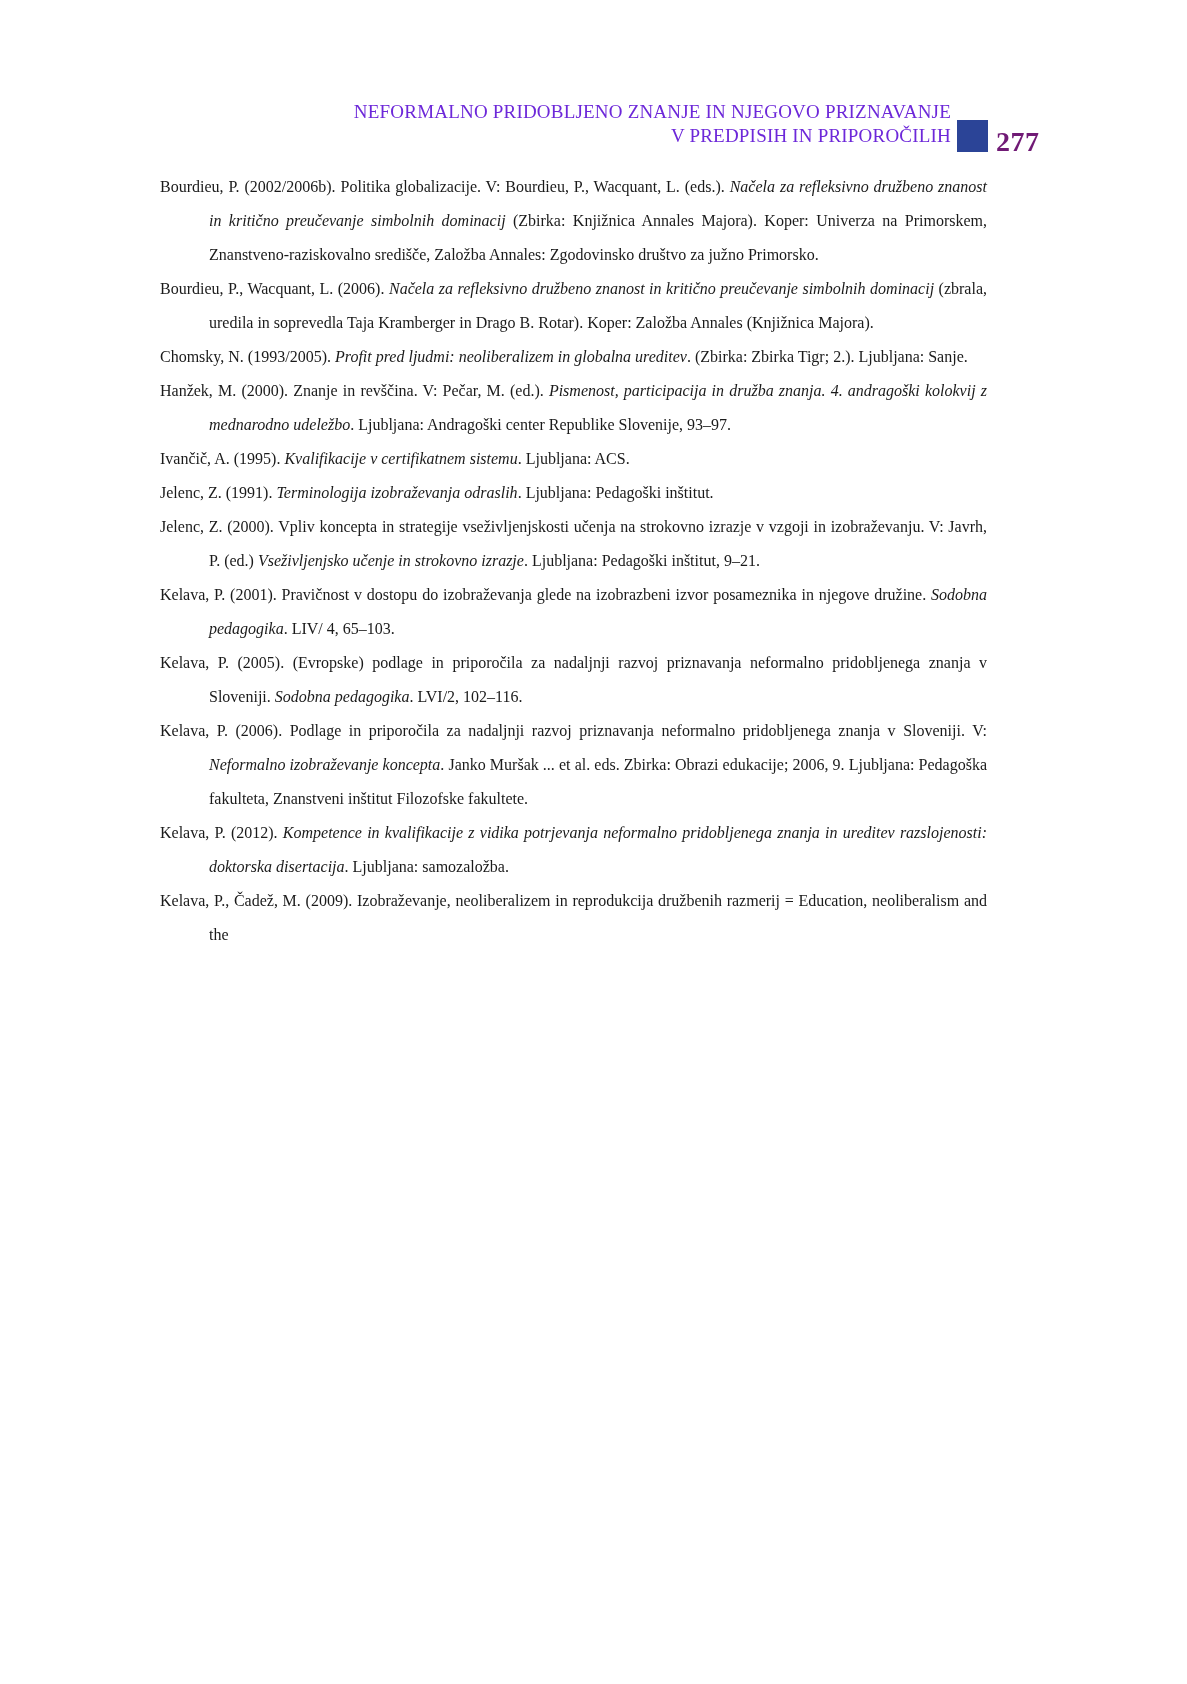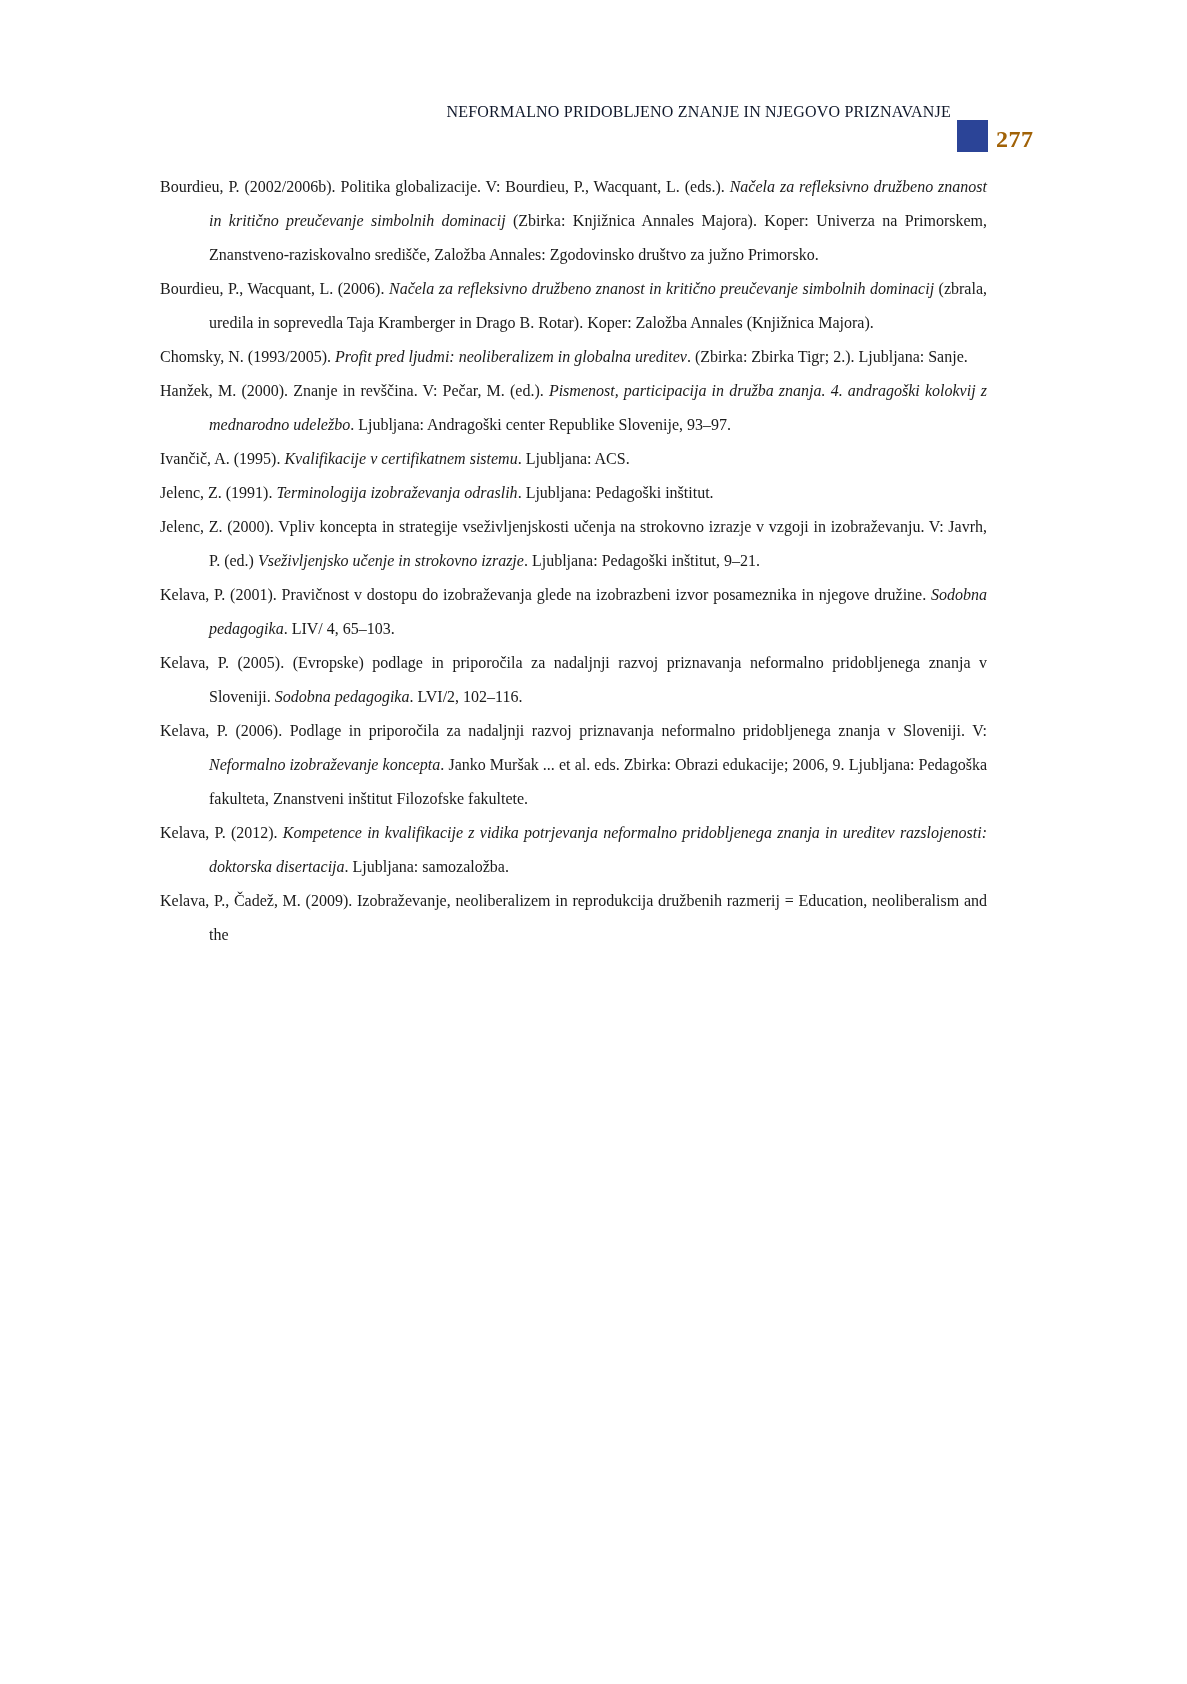--- a/index.html
+++ b/index.html
@@ -13,40 +13,40 @@
       position: relative;
       overflow: hidden;
       font-family: "Liberation Serif", "DejaVu Serif", serif;
       color: #1a1a1a;
     }
     .running-head {
       position: absolute;
       top: 100px;
       right: 236px;
       text-align: right;
-      font-size: 16px;
+      font-size: 19px;
       line-height: 24px;
       letter-spacing: 0.2px;
-      color: #0f172a;
+      color: #6d28d9;
     }
     .head-square {
       position: absolute;
       left: 957px;
       top: 120px;
       width: 31px;
       height: 32px;
       background: #2b4497;
     }
     .page-number {
       position: absolute;
       left: 996px;
       top: 126px;
-      font-size: 24px;
+      font-size: 28px;
       font-weight: bold;
-      color: #a16207;
+      color: #701a75;
       letter-spacing: 0.5px;
     }
     .references {
       position: absolute;
       top: 170px;
       left: 160px;
       width: 827px;
       font-size: 16px;
       line-height: 34px;
     }
@@ -58,20 +58,21 @@
     }
     .ref i {
       font-style: italic;
     }
   </style>
 </head>
 <body>
 
 <div class="running-head">
   <div>NEFORMALNO PRIDOBLJENO ZNANJE IN NJEGOVO PRIZNAVANJE</div>
+  <div>V PREDPISIH IN PRIPOROČILIH</div>
 </div>
 <div class="head-square" style="background: rgb(43, 68, 151);"></div>
 <div class="page-number">277</div>
 
 <div class="references" id="references">
   <p class="ref"><span>Bourdieu, P. (2002/2006b). Politika globalizacije. V: Bourdieu, P., Wacquant, L. (eds.). </span><i>Načela za refleksivno družbeno znanost in kritično preučevanje simbolnih dominacij</i><span> (Zbirka: Knjižnica Annales Majora). Koper: Univerza na Primorskem, Znanstveno-raziskovalno središče, Založba Annales: Zgodovinsko društvo za južno Primorsko.</span></p>
   <p class="ref"><span>Bourdieu, P., Wacquant, L. (2006). </span><i>Načela za refleksivno družbeno znanost in kritično preučevanje simbolnih dominacij</i><span> (zbrala, uredila in soprevedla Taja Kramberger in Drago B. Rotar). Koper: Založba Annales (Knjižnica Majora).</span></p>
   <p class="ref"><span>Chomsky, N. (1993/2005). </span><i>Profit pred ljudmi: neoliberalizem in globalna ureditev</i><span>. (Zbirka: Zbirka Tigr; 2.). Ljubljana: Sanje.</span></p>
   <p class="ref"><span>Hanžek, M. (2000). Znanje in revščina. V: Pečar, M. (ed.). </span><i>Pismenost, participacija in družba znanja. 4. andragoški kolokvij z mednarodno udeležbo</i><span>. Ljubljana: Andragoški center Republike Slovenije, 93–97.</span></p>
   <p class="ref"><span>Ivančič, A. (1995). </span><i>Kvalifikacije v certifikatnem sistemu</i><span>. Ljubljana: ACS.</span></p>

